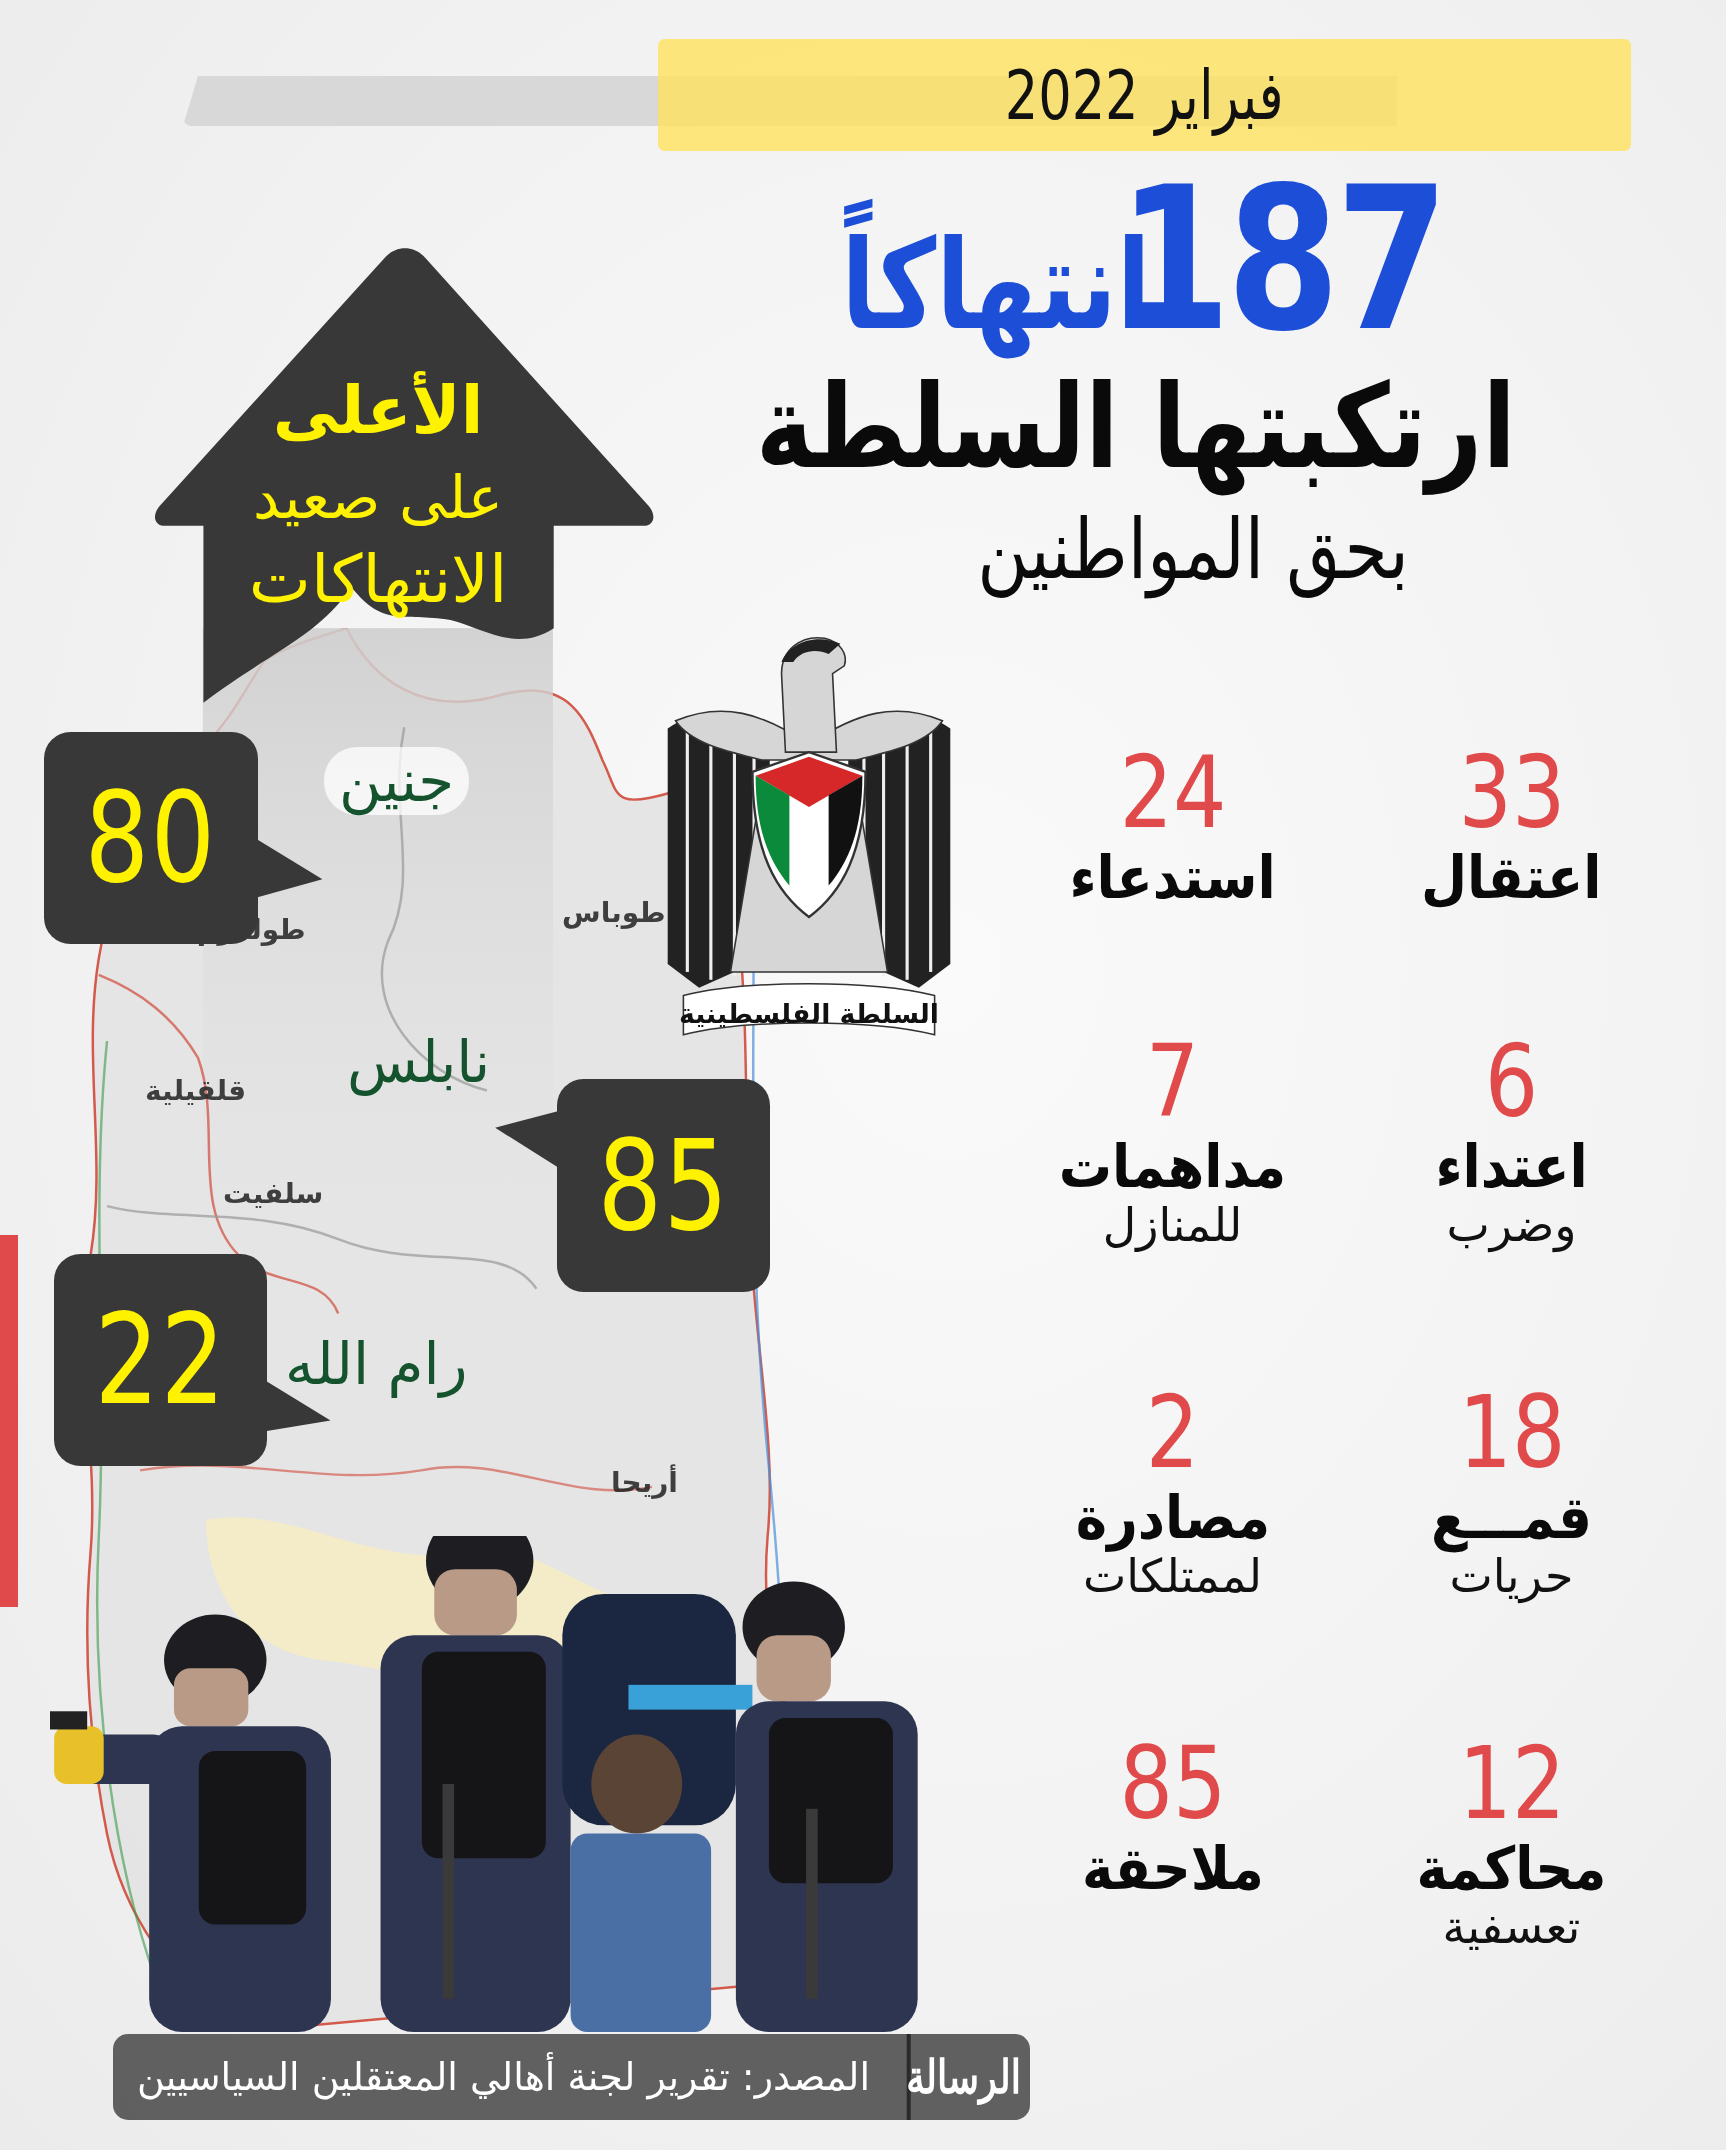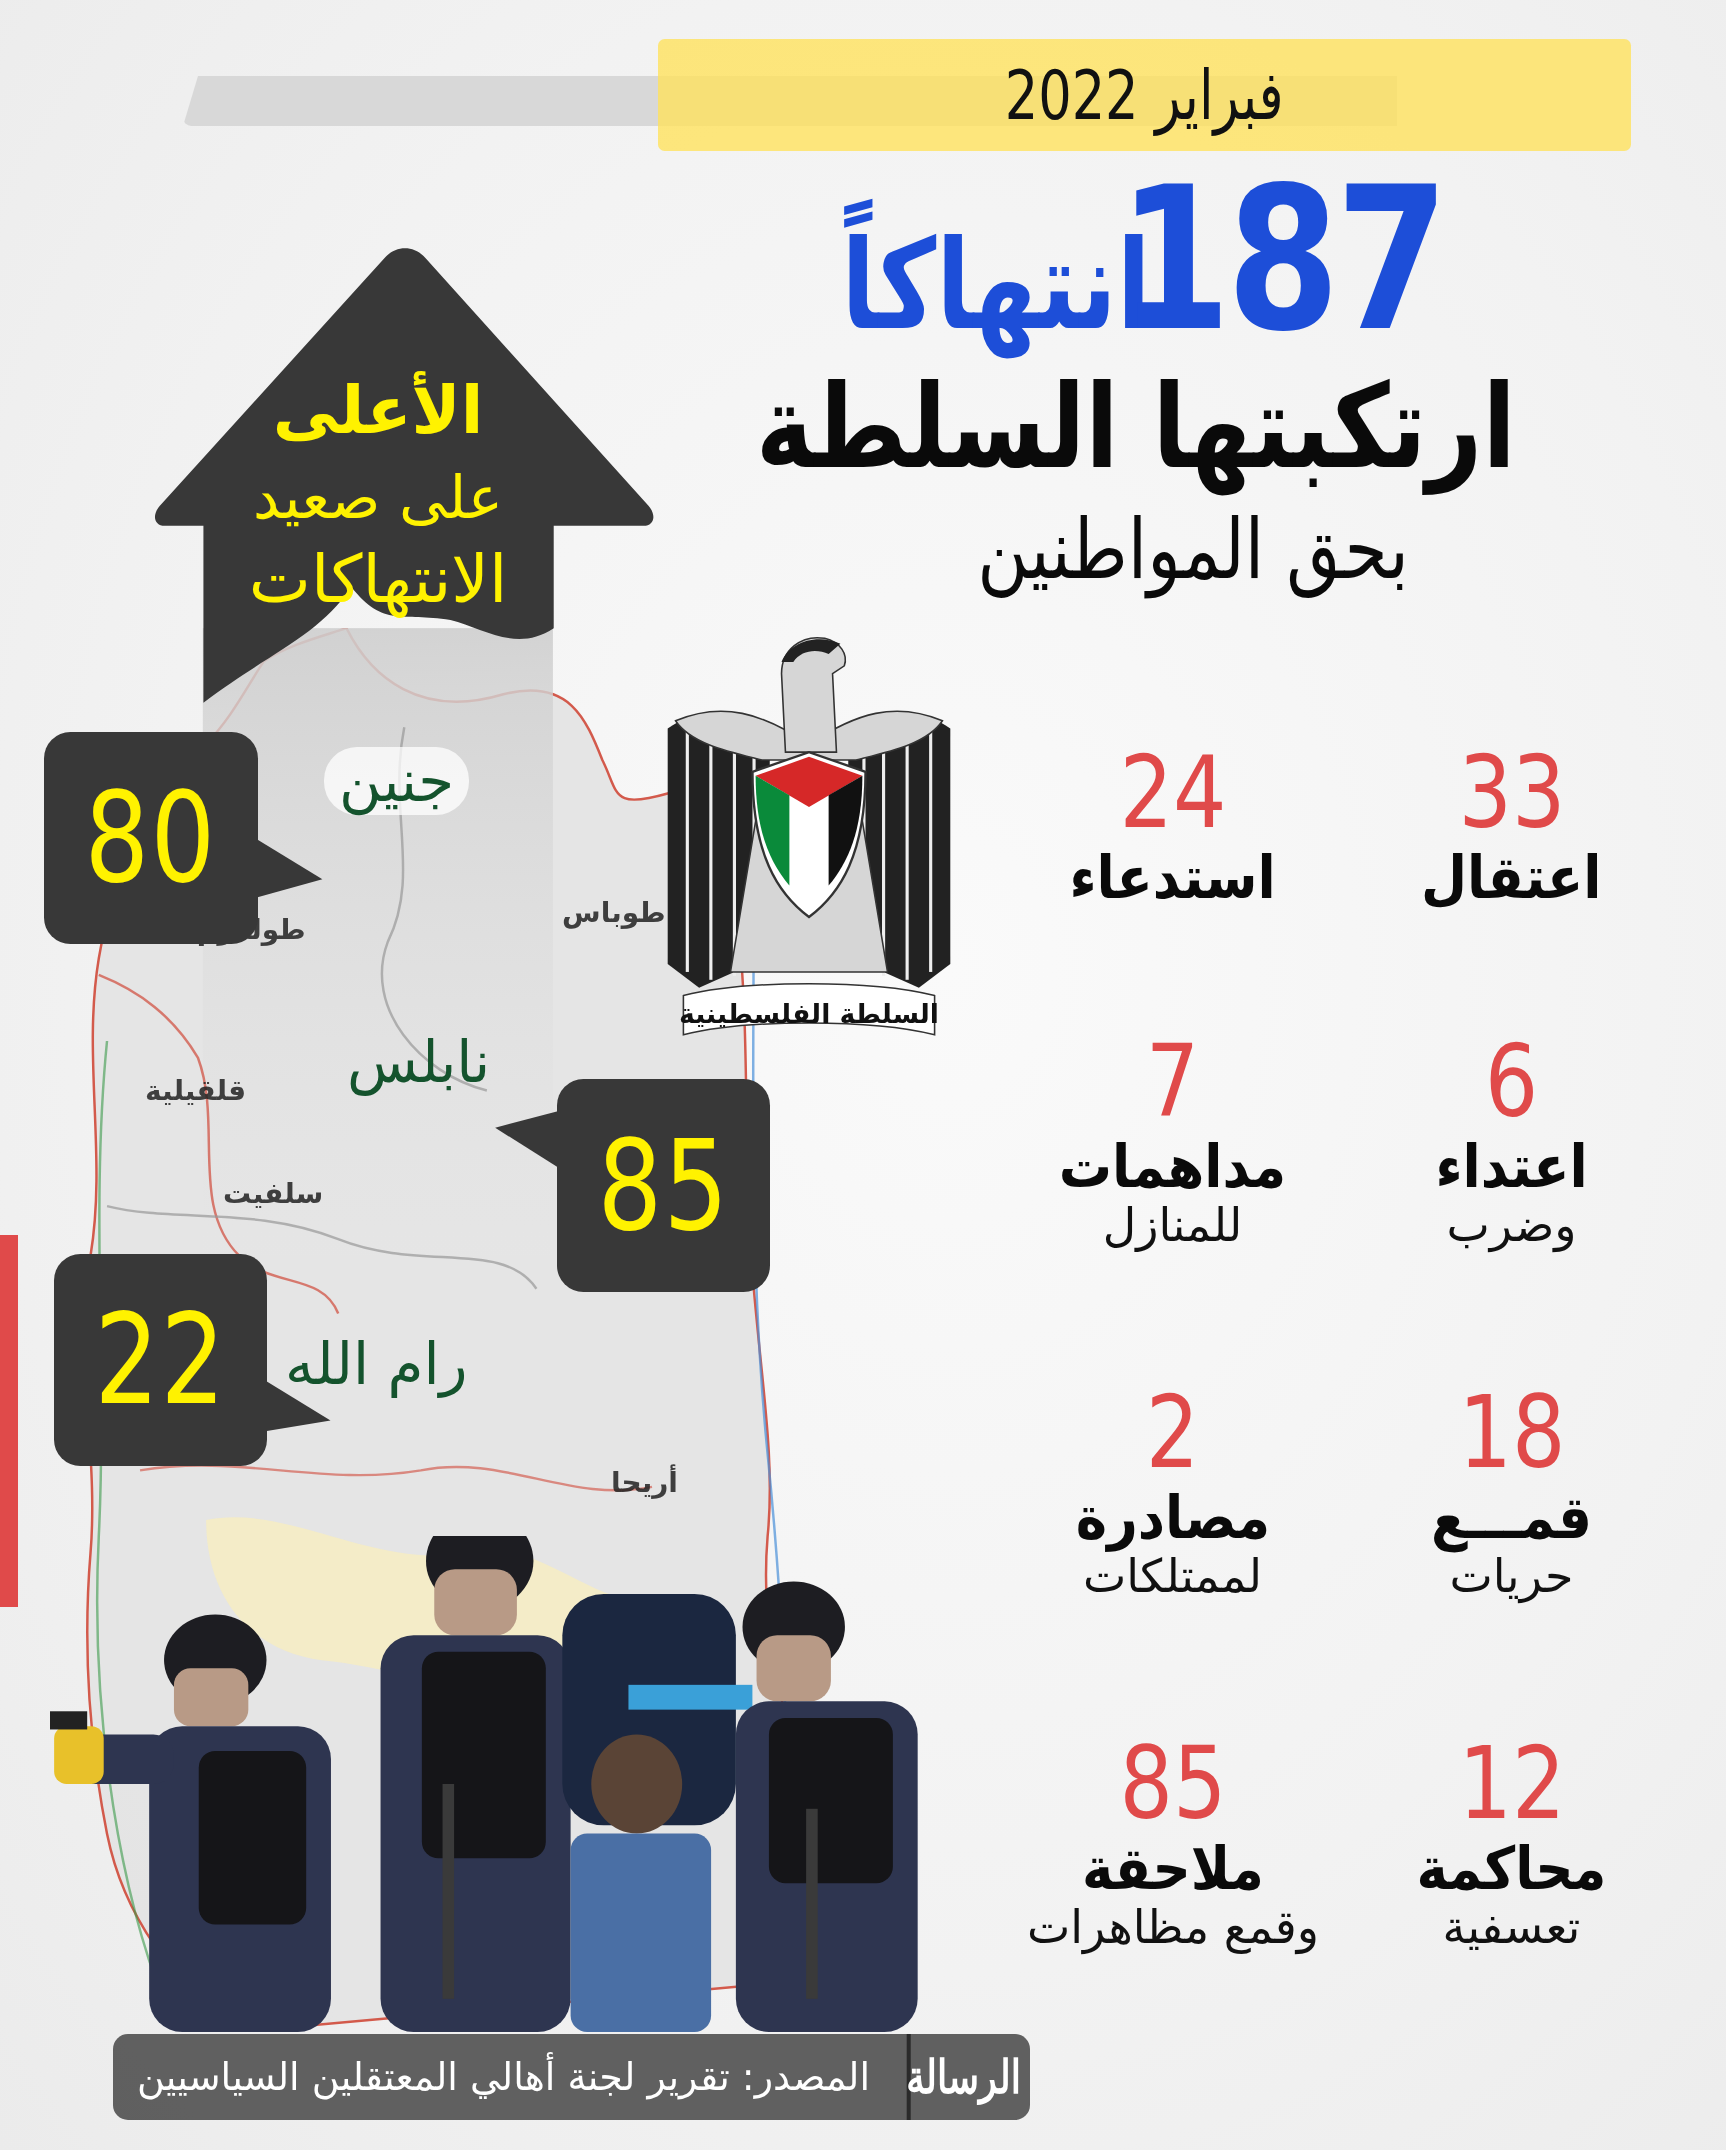--- a/index.html
+++ b/index.html
@@ -232,21 +232,20 @@
 </div>
 
 <div class="abs stat" style="left:1371px; top:1734px;">
   <span class="stat-num">12</span><br>
   <span class="stat-label">محاكمة</span>
   <div class="stat-sub">تعسفية</div>
 </div>
 <div class="abs stat" style="left:1016px; top:1734px; width:314px;">
   <span class="stat-num">85</span><br>
   <span class="stat-label">ملاحقة</span>
-  <div class="stat-sub">وقمع مظاهرات</div>
 </div>
 
 <div class="abs red-bar"></div>
 
 <svg class="abs photo" viewBox="0 0 1100 600" width="909" height="496">
 
   <g>
     <ellipse cx="200" cy="150" rx="62" ry="55" fill="#1d1d22"></ellipse>
     <rect x="150" y="160" width="90" height="70" rx="20" fill="#b89a86"></rect>
     <rect x="120" y="230" width="220" height="370" rx="40" fill="#2e3550"></rect>

